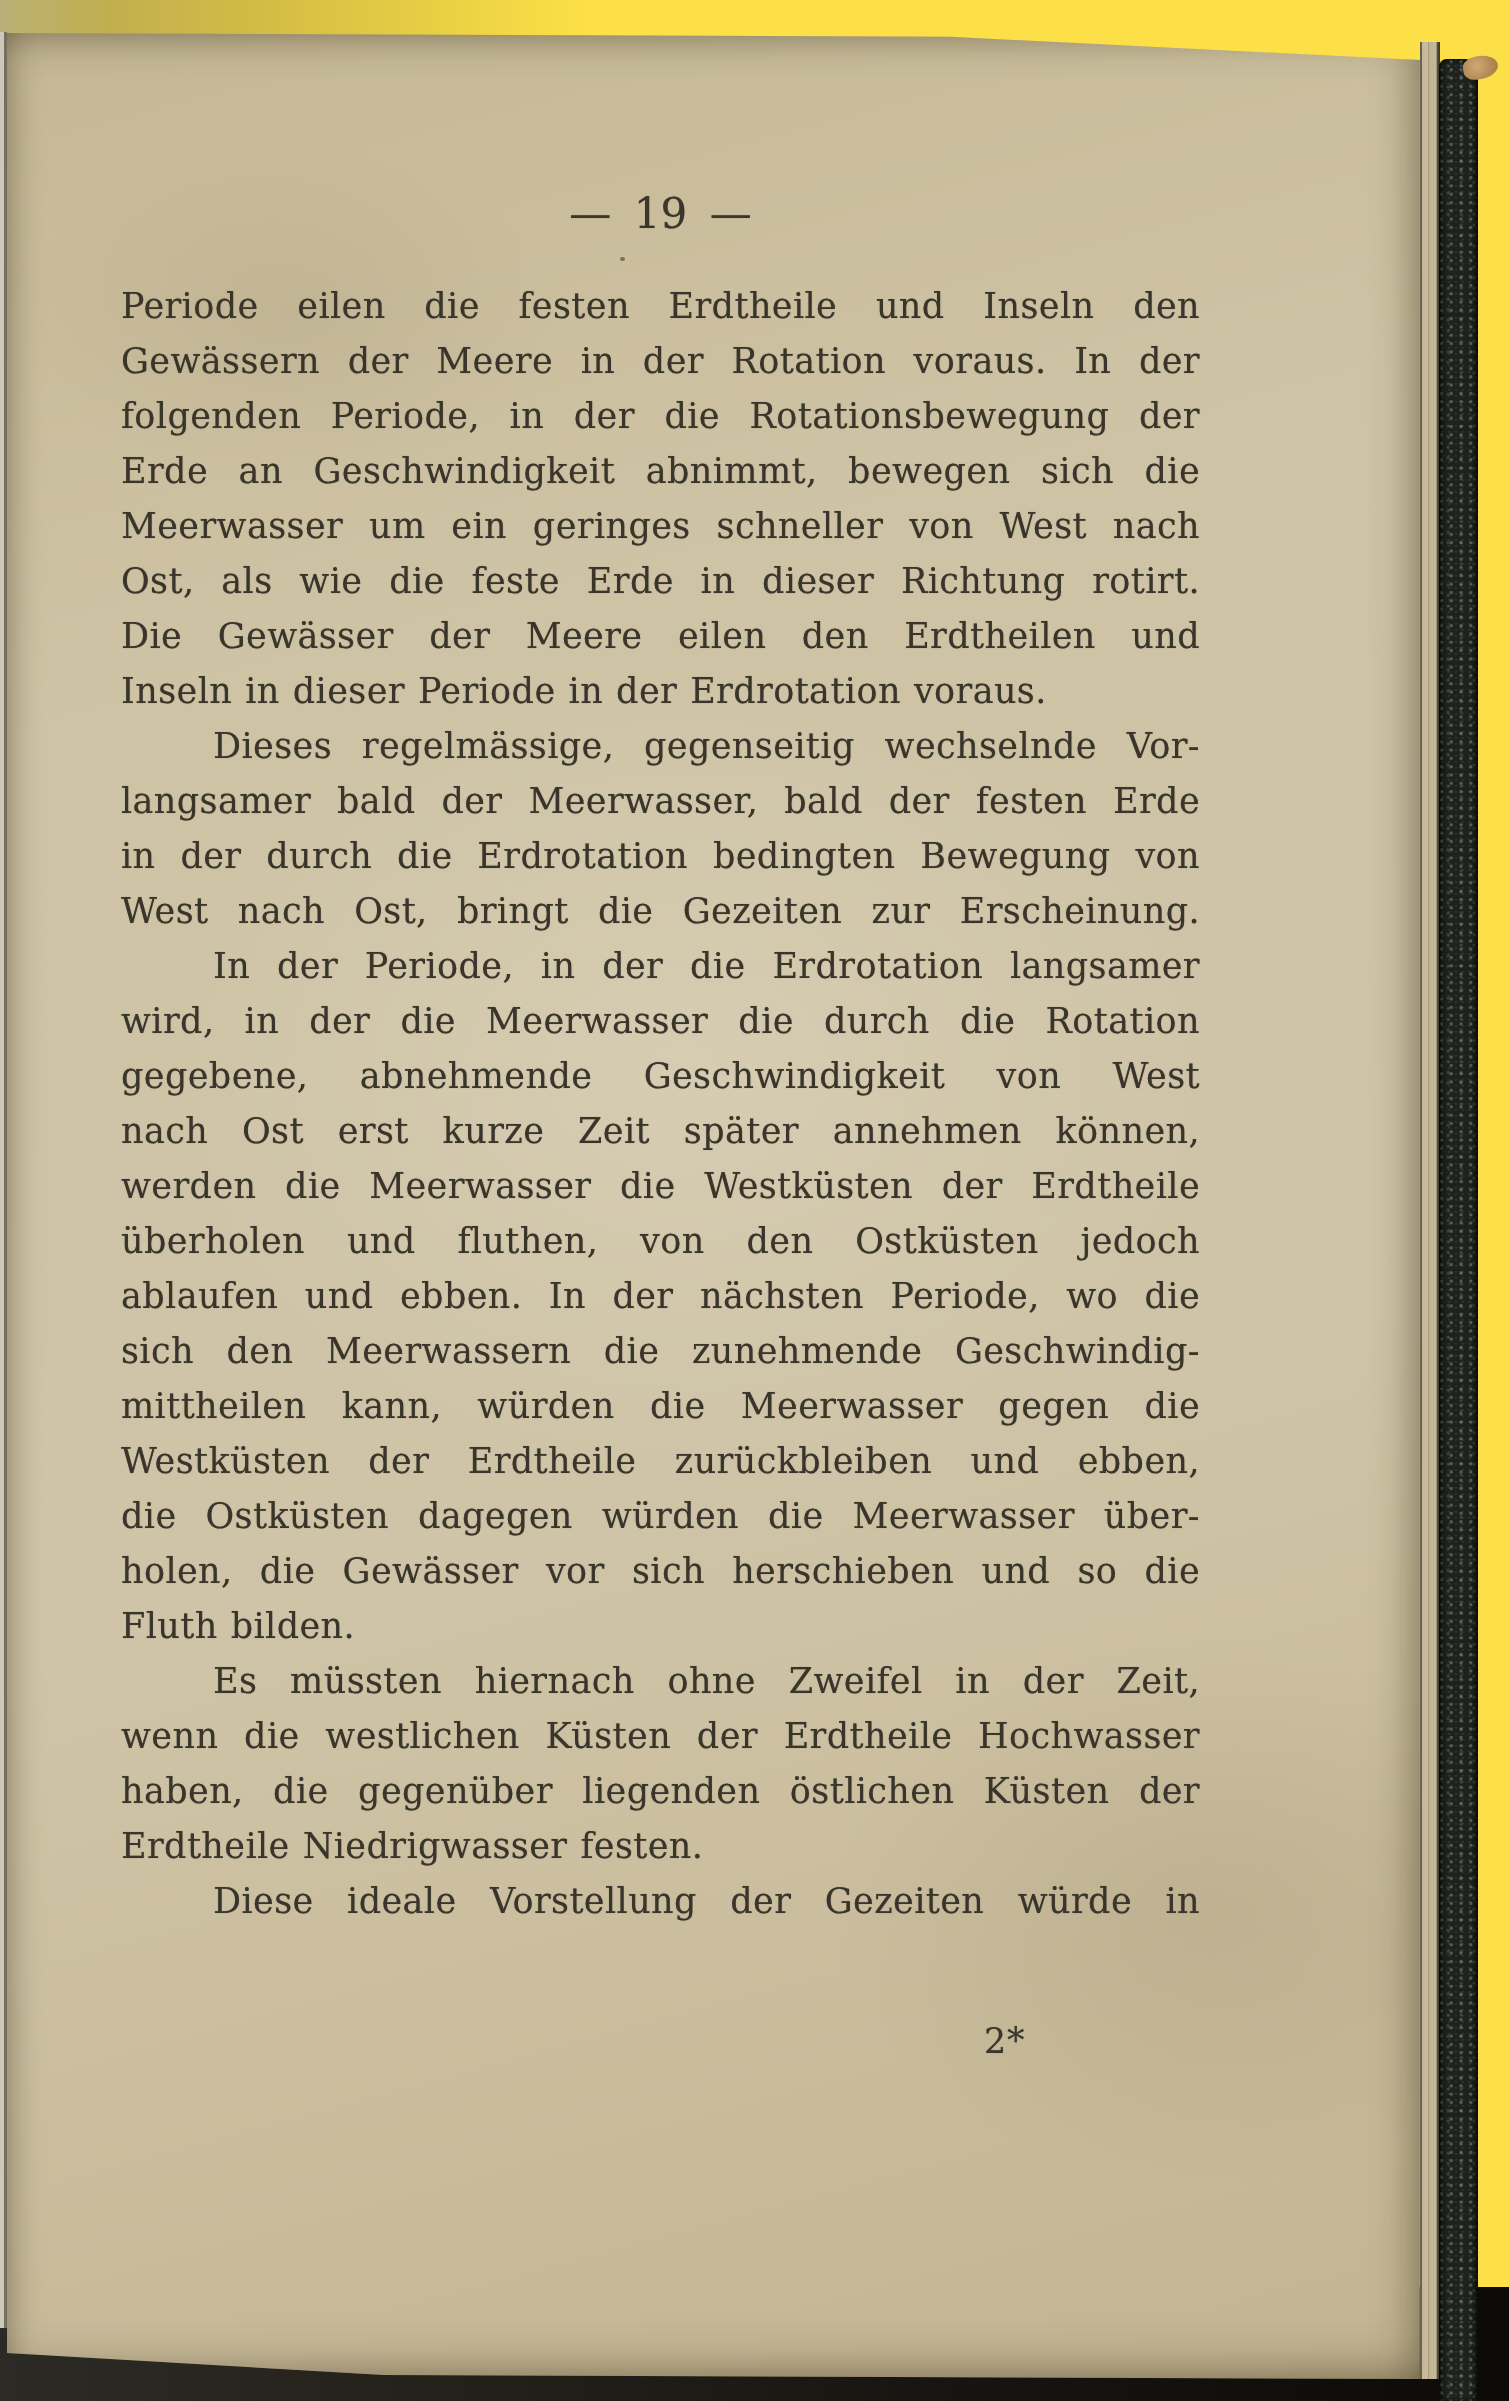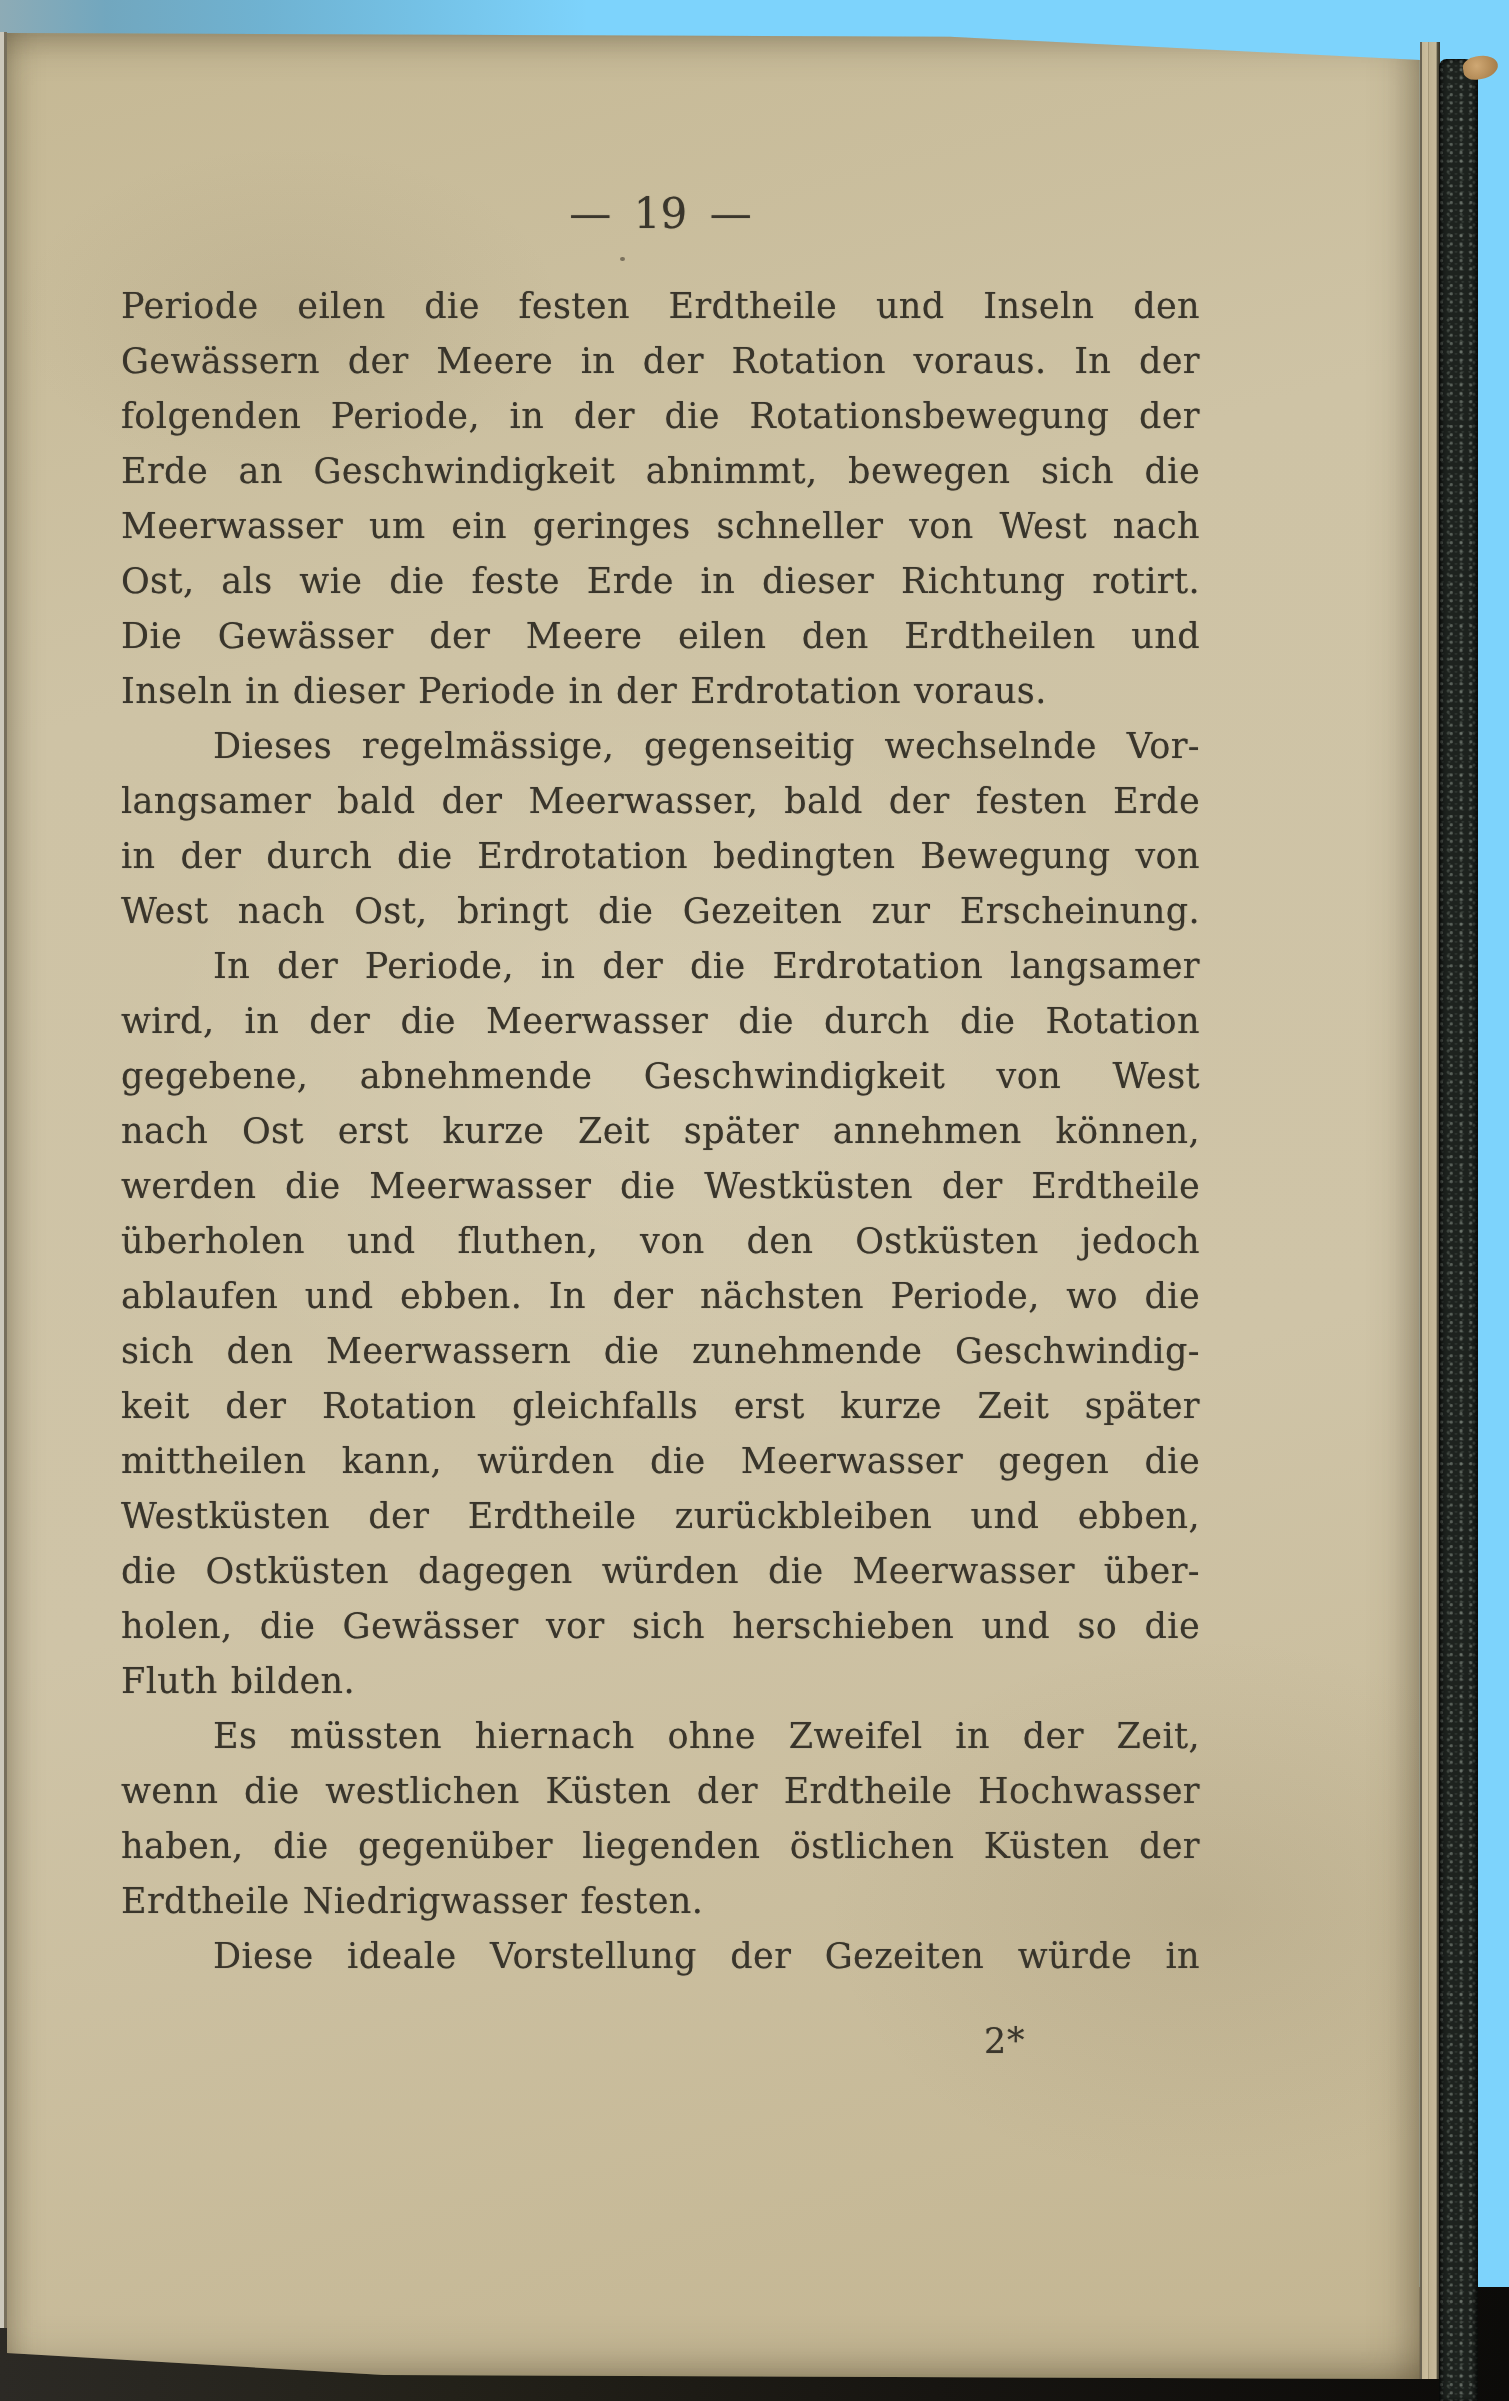--- a/index.html
+++ b/index.html
@@ -1,16 +1,16 @@
 <!DOCTYPE html>
 <html style="font-size:12px"><head>
 <meta charset="utf-8">
 <style>
   html,body{margin:0;padding:0;background:#0f0e0b;}
-  .stage{position:relative;width:1509px;height:2401px;background:#7dd3fc;overflow:hidden;
+  .stage{position:relative;width:1509px;height:2401px;background:#fde047;overflow:hidden;
          font-family:"DejaVu Serif","Liberation Serif",serif;}
 
   
   .top-gloss{position:absolute;left:0;top:0;width:589px;height:35px;z-index:1;
     background:linear-gradient(90deg,rgba(150,150,144,.65) 0%,rgba(95,95,90,.38) 18%,
        rgba(62,62,58,.22) 45%,rgba(40,40,37,.10) 72%,transparent 100%);}
 
   
   .bottom-shade{position:absolute;left:0;top:2287px;width:1509px;height:115px;z-index:1;
     background:linear-gradient(90deg,#2c2a25 0%,#232119 30%,#171511 62%,#0c0b09 100%);}
@@ -106,21 +106,20 @@
       <div class="line">in der durch die Erdrotation bedingten Bewegung von</div>
       <div class="line">West nach Ost, bringt die Gezeiten zur Erscheinung.</div>
       <div class="line indent">In der Periode, in der die Erdrotation langsamer</div>
       <div class="line">wird, in der die Meerwasser die durch die Rotation</div>
       <div class="line">gegebene, abnehmende Geschwindigkeit von West</div>
       <div class="line">nach Ost erst kurze Zeit später annehmen können,</div>
       <div class="line">werden die Meerwasser die Westküsten der Erdtheile</div>
       <div class="line">überholen und fluthen, von den Ostküsten jedoch</div>
       <div class="line">ablaufen und ebben. In der nächsten Periode, wo die</div>
       <div class="line">sich den Meerwassern die zunehmende Geschwindig-</div>
-      <div class="line">keit der Rotation gleichfalls erst kurze Zeit später</div>
       <div class="line">mittheilen kann, würden die Meerwasser gegen die</div>
       <div class="line">Westküsten der Erdtheile zurückbleiben und ebben,</div>
       <div class="line">die Ostküsten dagegen würden die Meerwasser über-</div>
       <div class="line">holen, die Gewässer vor sich herschieben und so die</div>
       <div class="line no-just">Fluth bilden.</div>
       <div class="line indent">Es müssten hiernach ohne Zweifel in der Zeit,</div>
       <div class="line">wenn die westlichen Küsten der Erdtheile Hochwasser</div>
       <div class="line">haben, die gegenüber liegenden östlichen Küsten der</div>
       <div class="line no-just">Erdtheile Niedrigwasser festen.</div>
       <div class="line indent">Diese ideale Vorstellung der Gezeiten würde in</div>

